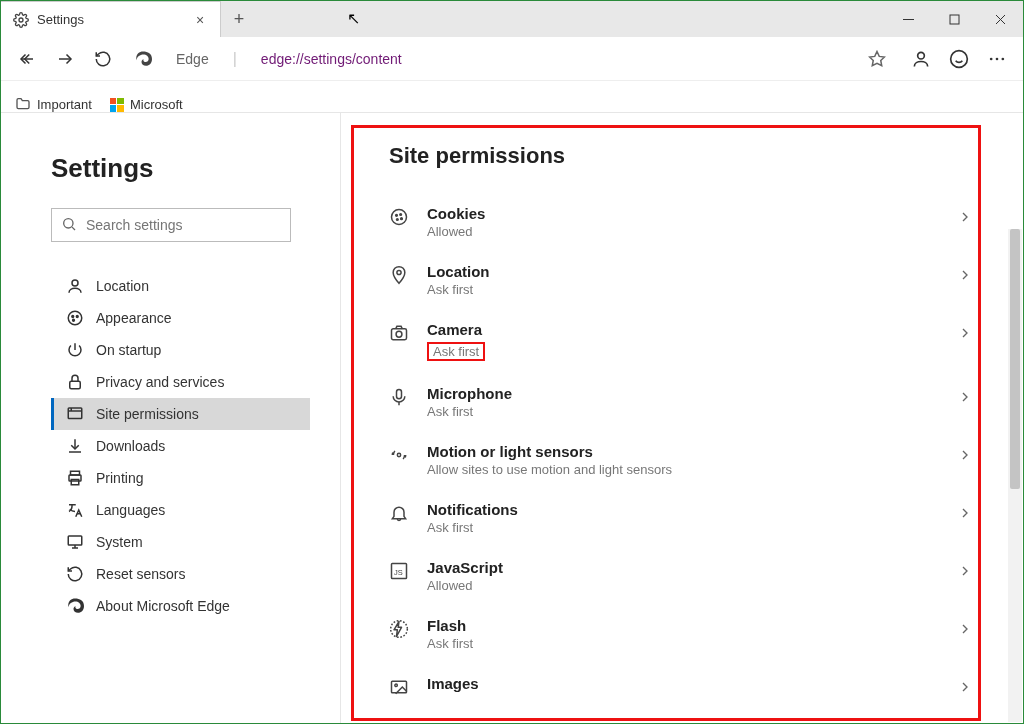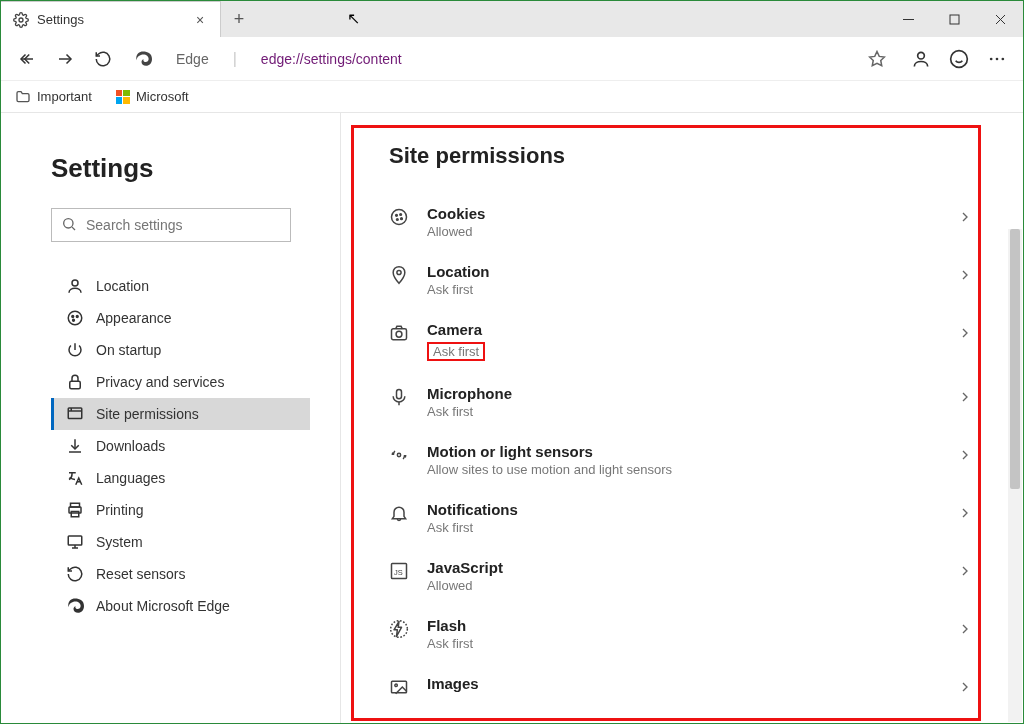--- a/index.html
+++ b/index.html
@@ -26,21 +26,21 @@
 .addr { flex: 1; height: 32px; display: flex; align-items: center; border: 1px solid transparent; border-radius: 4px; padding: 0 8px; gap: 24px; background: #fff; }
 .edge-logo { width: 18px; height: 18px; }
 .addr-label { color: #666; font-size: 14px; }
 .addr-sep { color: #ccc; }
 .addr-url { color: #701a75; font-size: 14px; flex: 1; }
 .star { color: #666; }
 .tb-right { display: flex; align-items: center; gap: 6px; margin-left: 4px; }
 .tb-right .tb-btn svg { width: 20px; height: 20px; }
 
 
-.bookmarks { height: 32px; background: #fff; display: flex; align-items: center; padding: 0 14px; gap: 24px; border-bottom: 1px solid #e6e6e6; }
+.bookmarks { height: 32px; background: #fff; display: flex; align-items: flex-end; padding: 0 14px; gap: 18px; border-bottom: 1px solid #e6e6e6; }
 .bm { display: flex; align-items: center; gap: 6px; font-size: 13px; color: #333; cursor: pointer; }
 .bm-icon { width: 16px; height: 16px; }
 .ms-logo { width: 14px; height: 14px; }
 .ms-logo div { display: grid; grid-template-columns: 1fr 1fr; grid-template-rows: 1fr 1fr; gap: 1px; width: 14px; height: 14px; }
 .ms-logo span { display: block; }
 .ms-r { background:#f25022; } .ms-g { background:#7fba00; } .ms-b { background:#00a4ef; } .ms-y { background:#ffb900; }
 
 
 .content { flex: 1; display: flex; overflow: hidden; position: relative; }
 .sidebar { width: 340px; padding: 40px 30px 20px 50px; border-right: 1px solid #e6e6e6; display: flex; flex-direction: column; gap: 18px; }
@@ -239,38 +239,38 @@
           <li>
             <svg viewBox="0 0 24 24" fill="none" stroke="currentColor" stroke-width="2">
               <path d="M12 3v12"></path>
               <polyline points="7 11 12 16 17 11"></polyline>
               <line x1="4" y1="20" x2="20" y2="20"></line>
             </svg>
             <span>Downloads</span>
           </li>
           <li>
             <svg viewBox="0 0 24 24" fill="none" stroke="currentColor" stroke-width="2">
+              <rect x="6" y="3" width="12" height="5"></rect>
+              <rect x="4" y="8" width="16" height="8" rx="1"></rect>
+              <rect x="7" y="14" width="10" height="7"></rect>
+            </svg>
+            <span>Printing</span>
+          </li>
+          <li>
+            <svg viewBox="0 0 24 24" fill="none" stroke="currentColor" stroke-width="2">
               <path d="M4 5h9"></path>
               <path d="M8 5v2c0 3-2 6-4 7"></path>
               <path d="M5 11c2 2 5 3 7 3"></path>
               <path d="M13 21l4-9 4 9"></path>
               <line x1="14.5" y1="17" x2="19.5" y2="17"></line>
             </svg>
             <span>Languages</span>
           </li>
           <li>
             <svg viewBox="0 0 24 24" fill="none" stroke="currentColor" stroke-width="2">
-              <rect x="6" y="3" width="12" height="5"></rect>
-              <rect x="4" y="8" width="16" height="8" rx="1"></rect>
-              <rect x="7" y="14" width="10" height="7"></rect>
-            </svg>
-            <span>Printing</span>
-          </li>
-          <li>
-            <svg viewBox="0 0 24 24" fill="none" stroke="currentColor" stroke-width="2">
               <rect x="3" y="4" width="18" height="12" rx="1"></rect>
               <line x1="8" y1="20" x2="16" y2="20"></line>
               <line x1="12" y1="16" x2="12" y2="20"></line>
             </svg>
             <span>System</span>
           </li>
           <li>
             <svg viewBox="0 0 24 24" fill="none" stroke="currentColor" stroke-width="2">
               <path d="M3 12a9 9 0 1 0 3-6.7L3 8"></path>
               <polyline points="3 3 3 8 8 8"></polyline>

